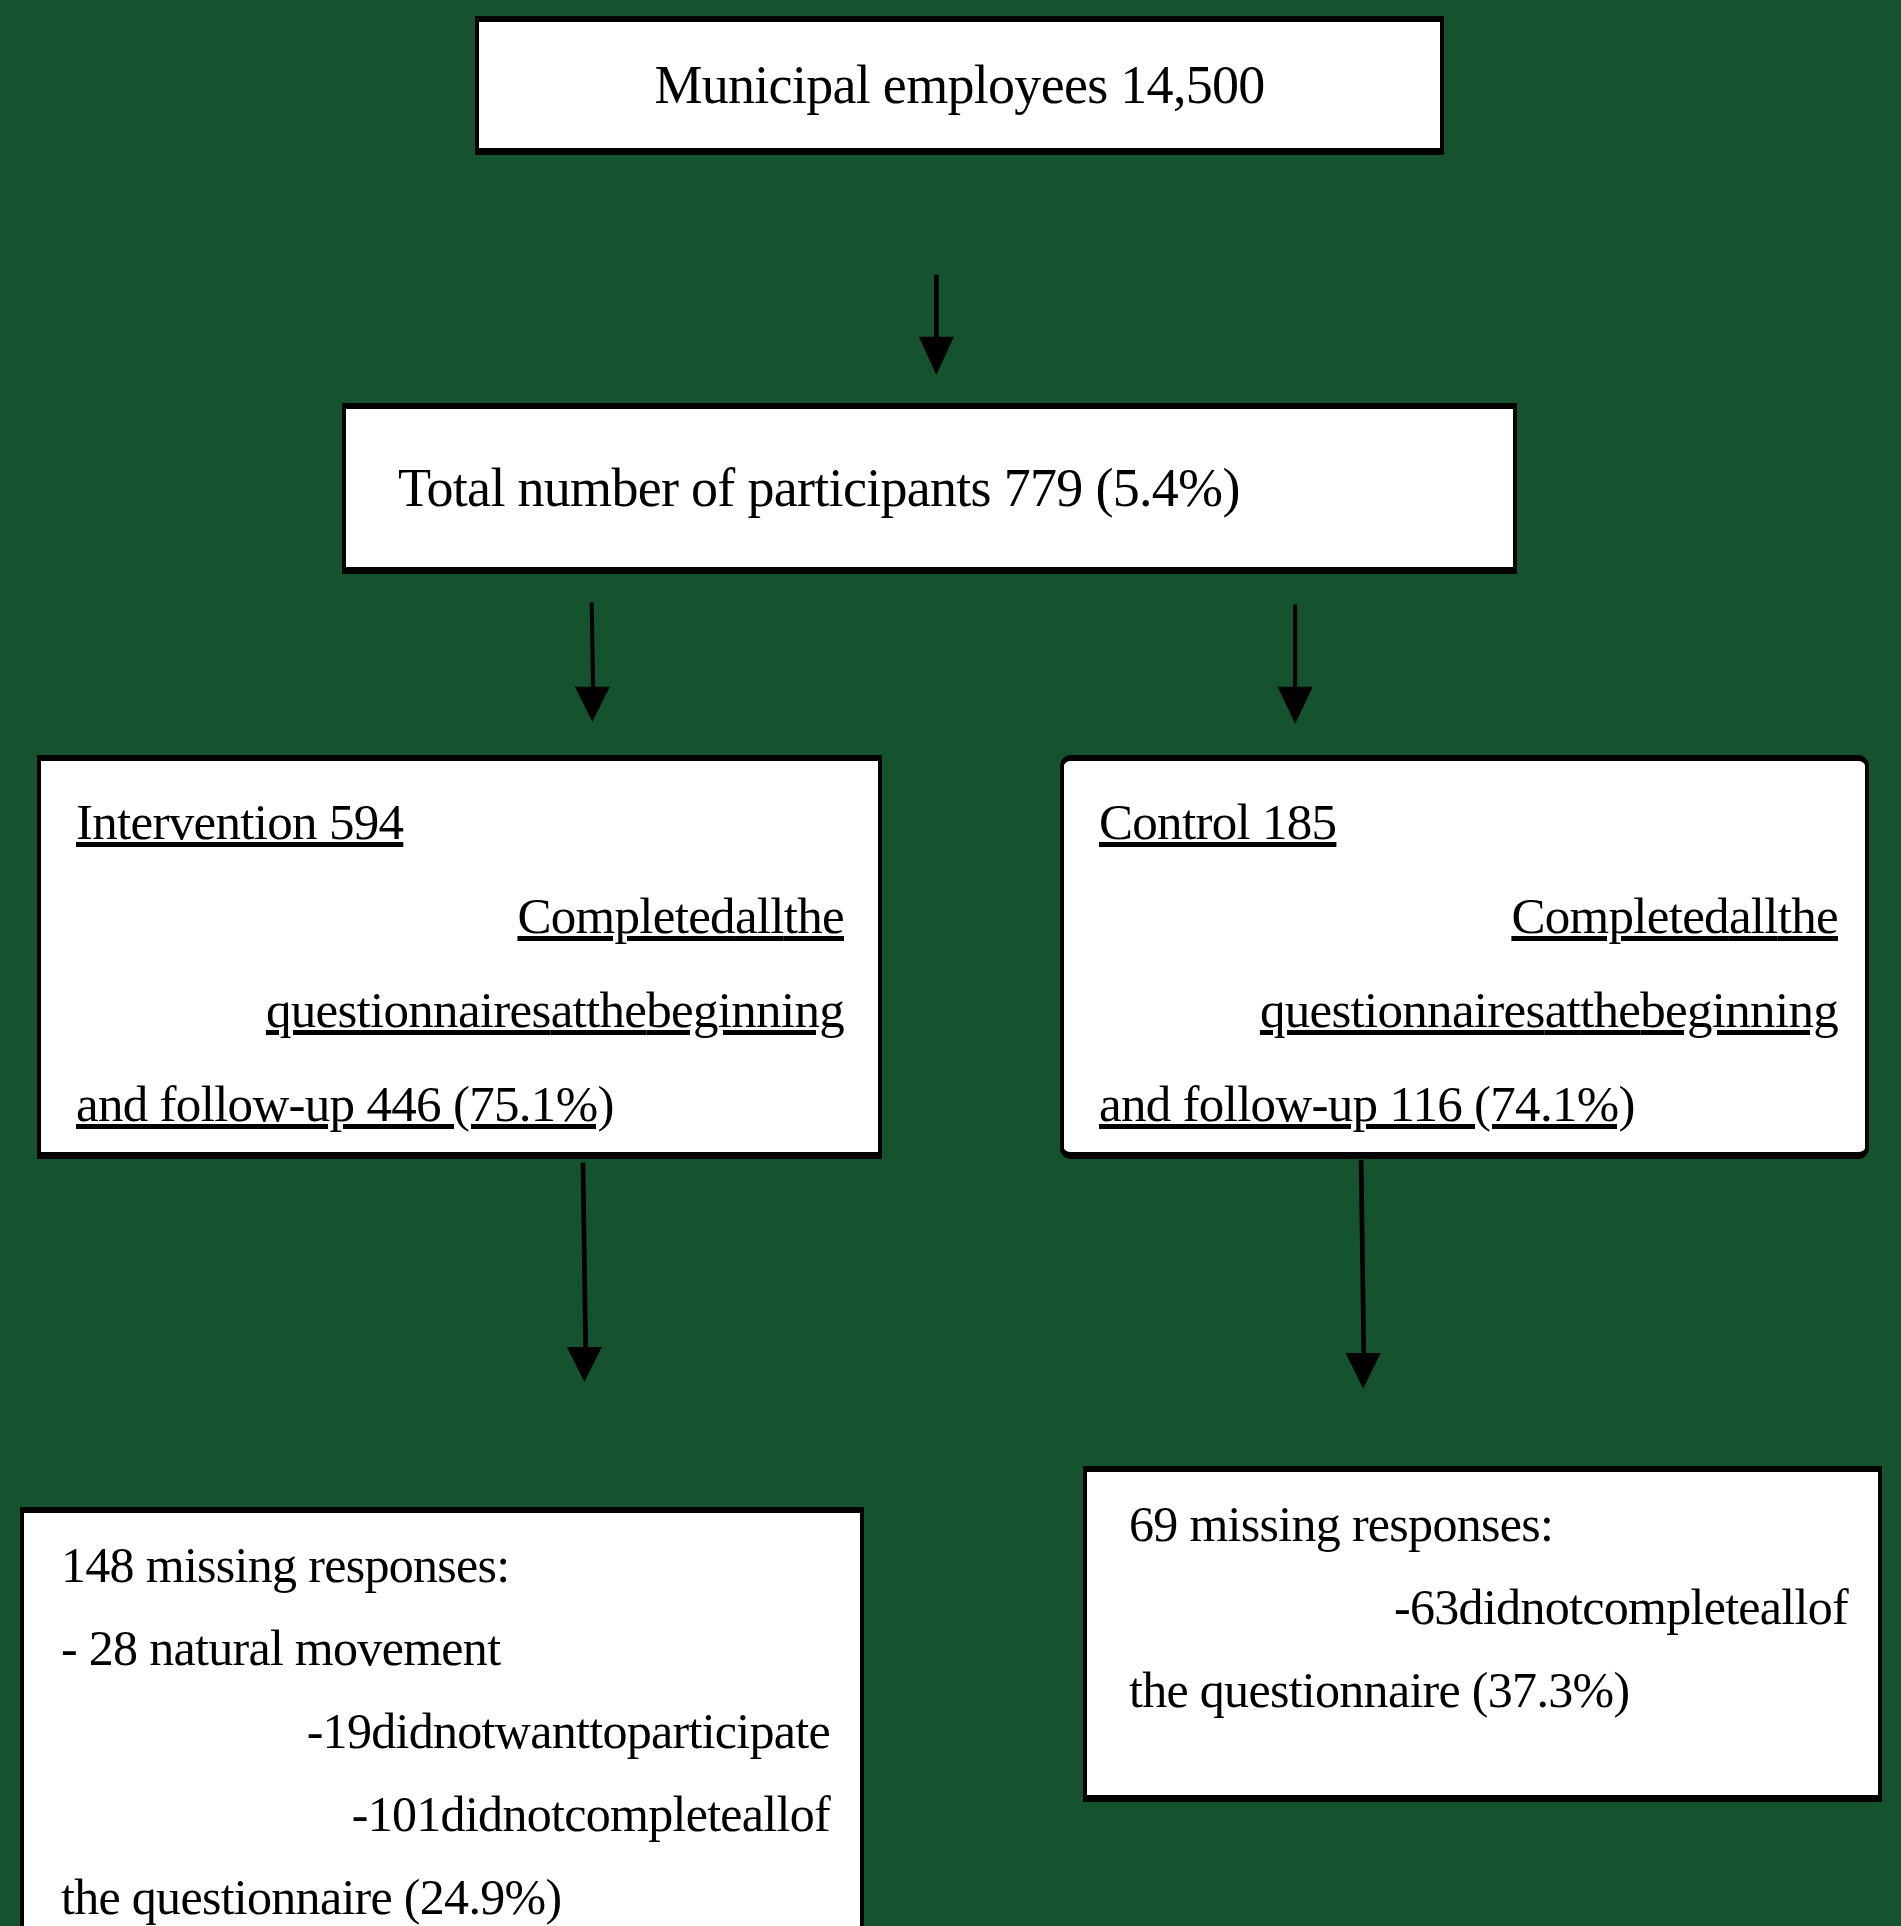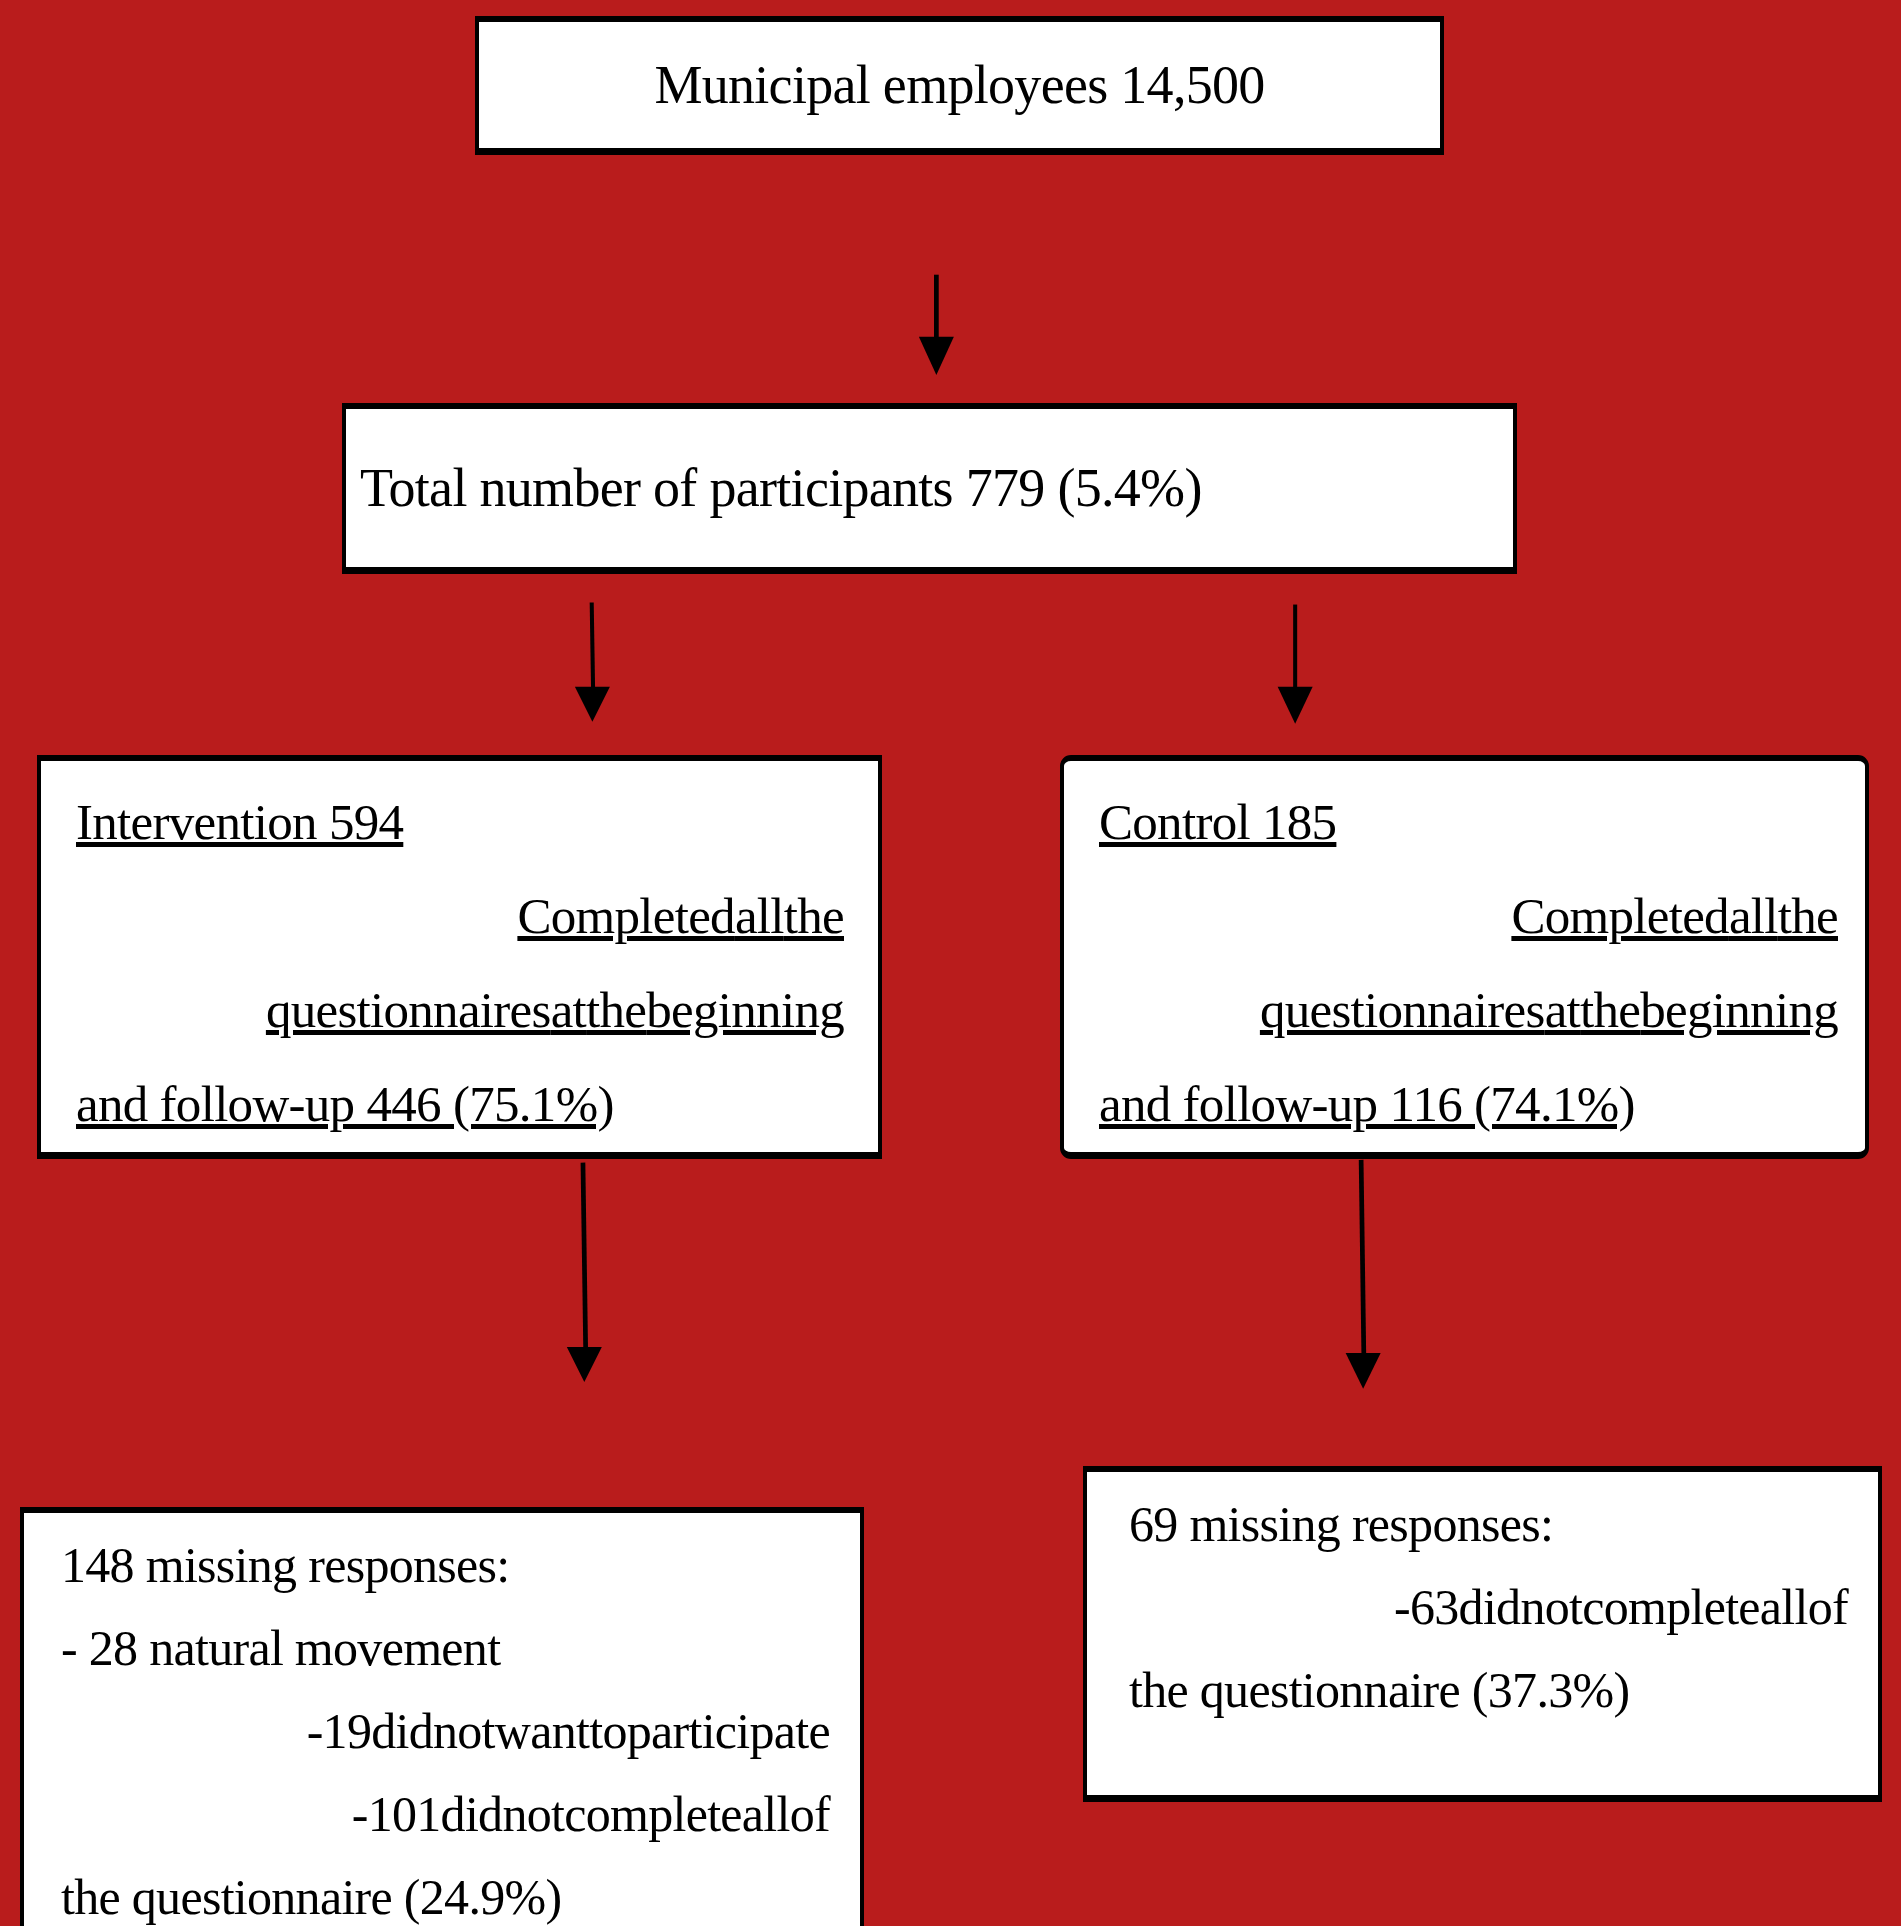--- a/index.html
+++ b/index.html
@@ -1,19 +1,19 @@
 <!DOCTYPE html>
 <html style="font-size:10.8px"><head>
 <meta charset="utf-8">
 <style>
   html,body { margin:0; padding:0; background:#ffffff; }
   .canvas {
     position:relative;
     width:1901px; height:1926px;
-    background:#b91c1c;
+    background:#14532d;
     color:#000000;
     font-family:"Liberation Serif", serif;
     overflow:hidden;
   }
   .arrows { position:absolute; left:0; top:0; }
   .fbox {
     position:absolute;
     box-sizing:border-box;
     background:#ffffff;
     border:4px solid #000000;
@@ -30,21 +30,21 @@
 
   
   #box-municipal {
     left:475px; top:15.5px; width:969px; height:139px;
     display:flex; align-items:center; justify-content:center;
     font-size:54px;
   }
   #box-participants {
     left:342px; top:403px; width:1175px; height:171px;
     display:flex; align-items:center;
-    padding-left:14px;
+    padding-left:52px;
     font-size:54px;
   }
   #box-intervention {
     left:37px; top:755px; width:845px; height:404px;
     padding:13.5px 34px 0 35px;
     font-size:51px;
   }
   #box-control {
     left:1060px; top:755px; width:809px; height:404px;
     padding:13.5px 27px 0 35px;

